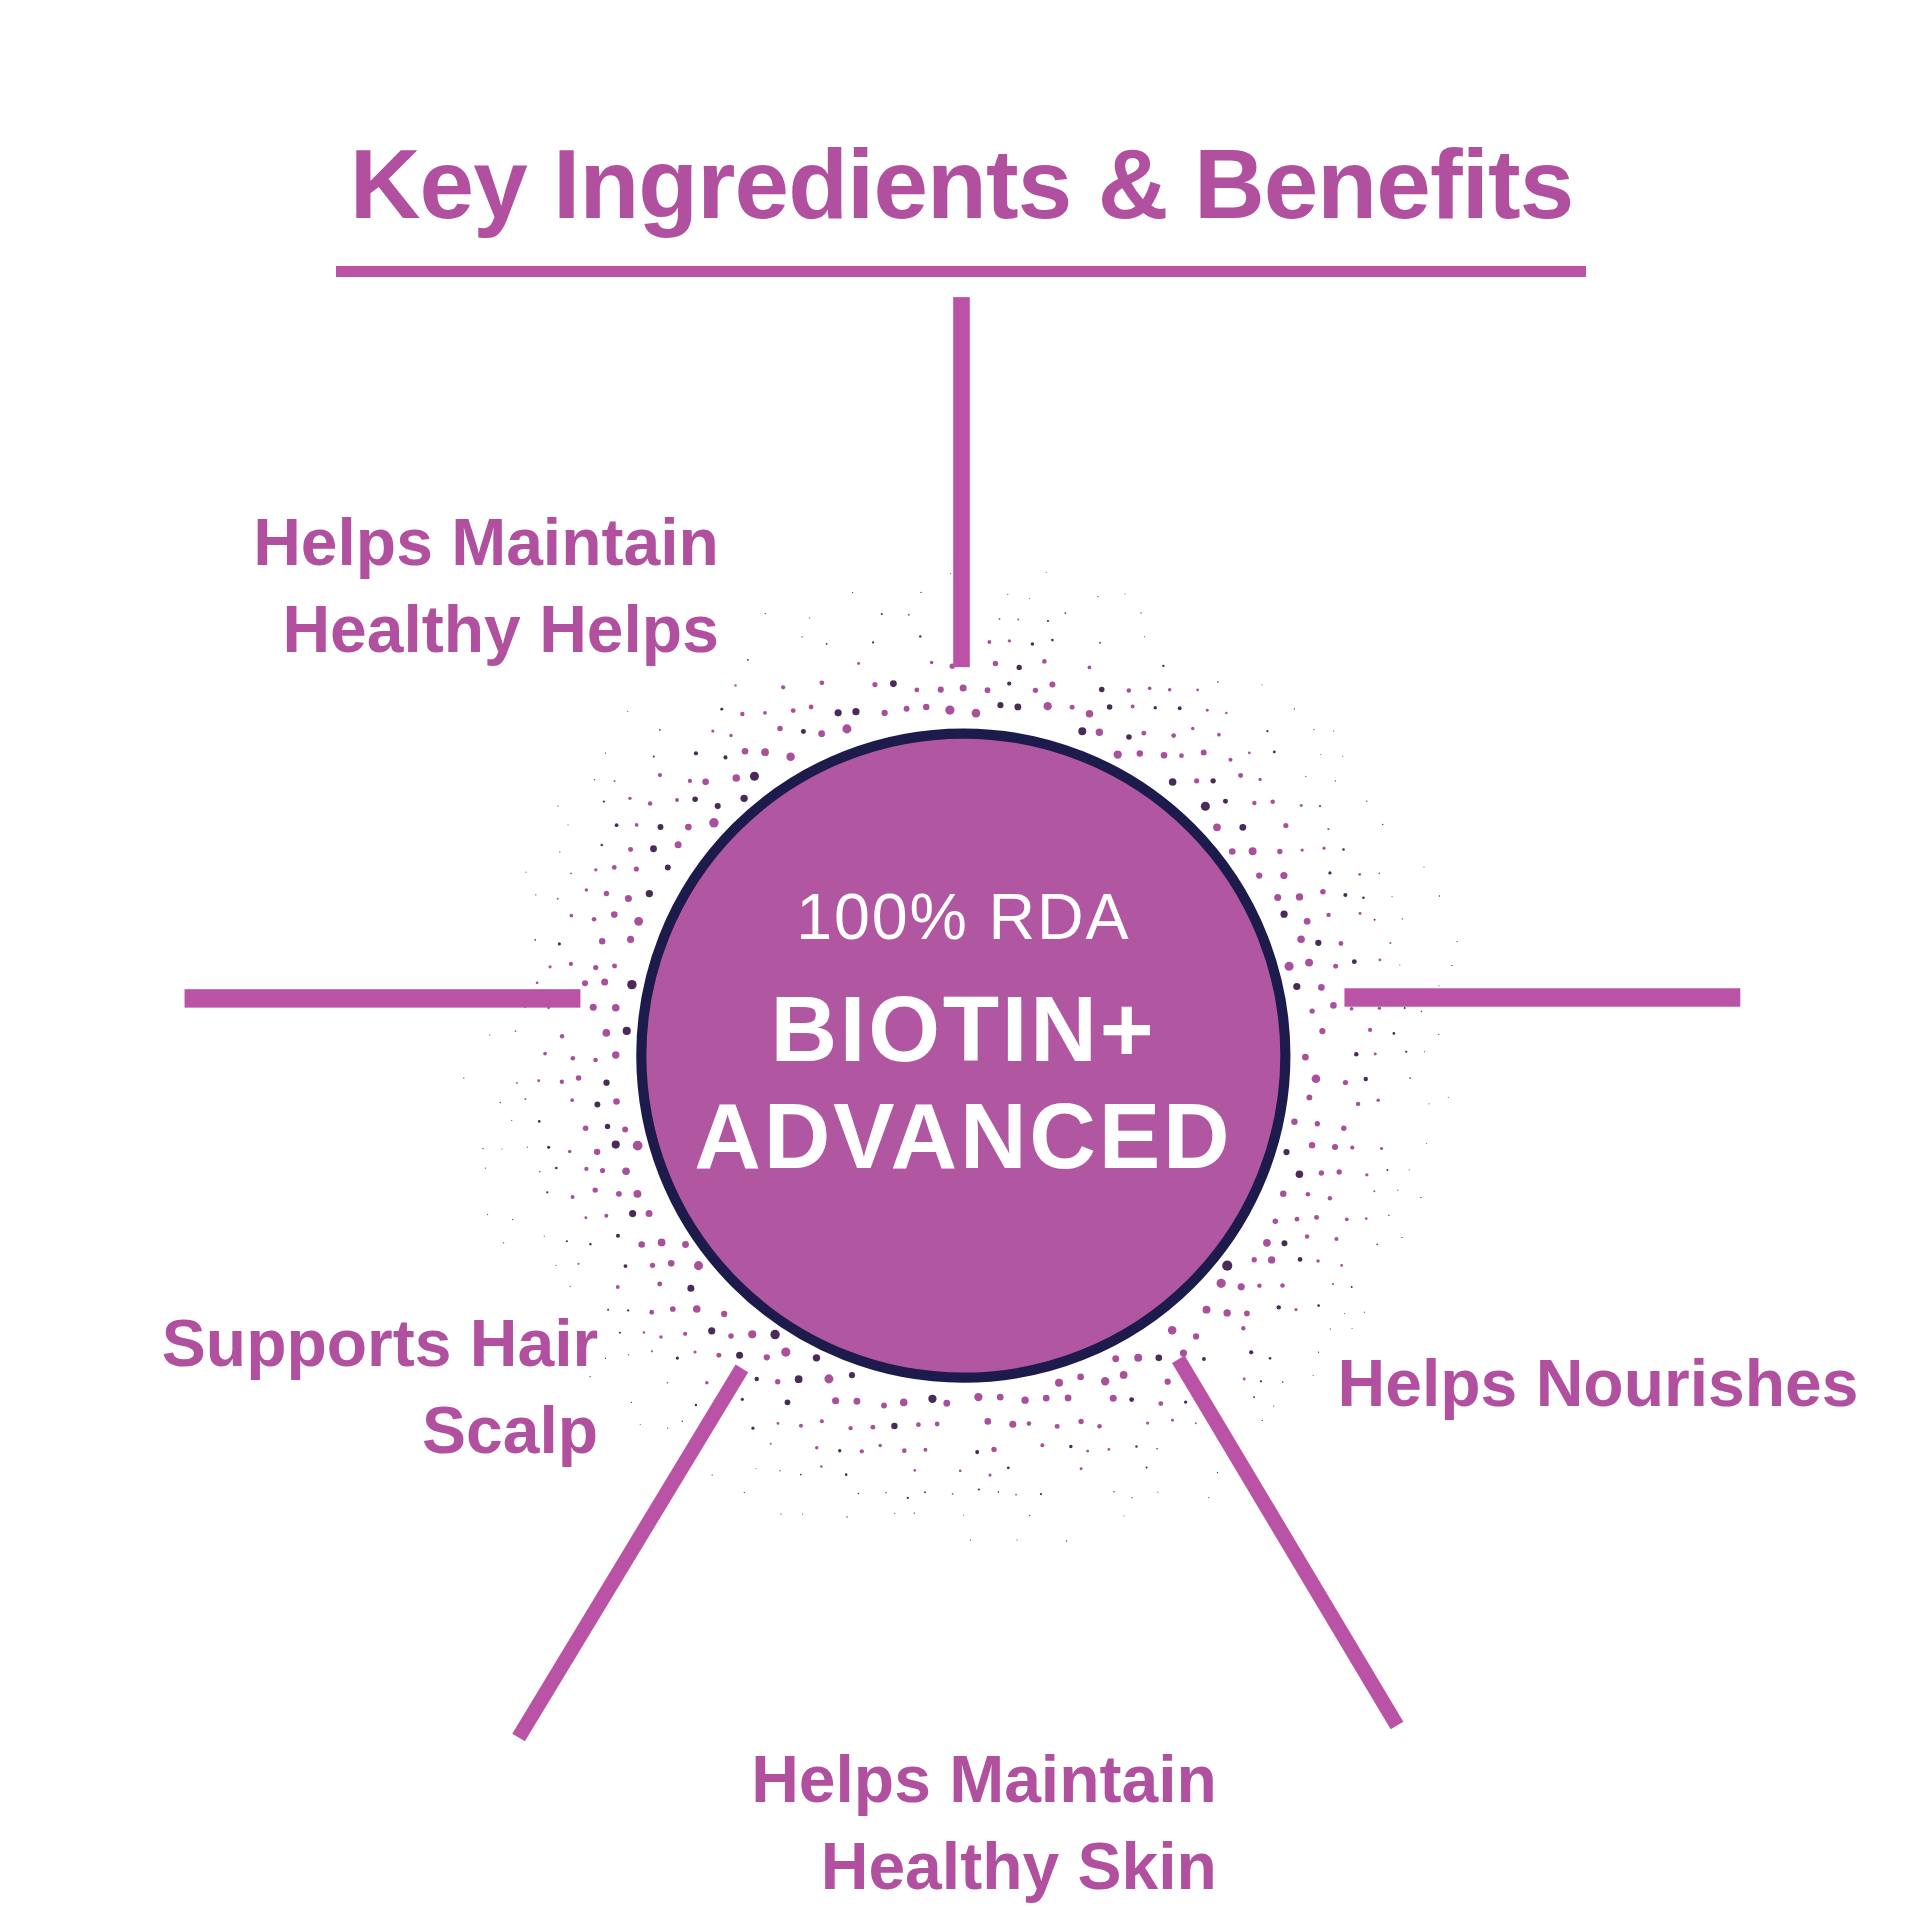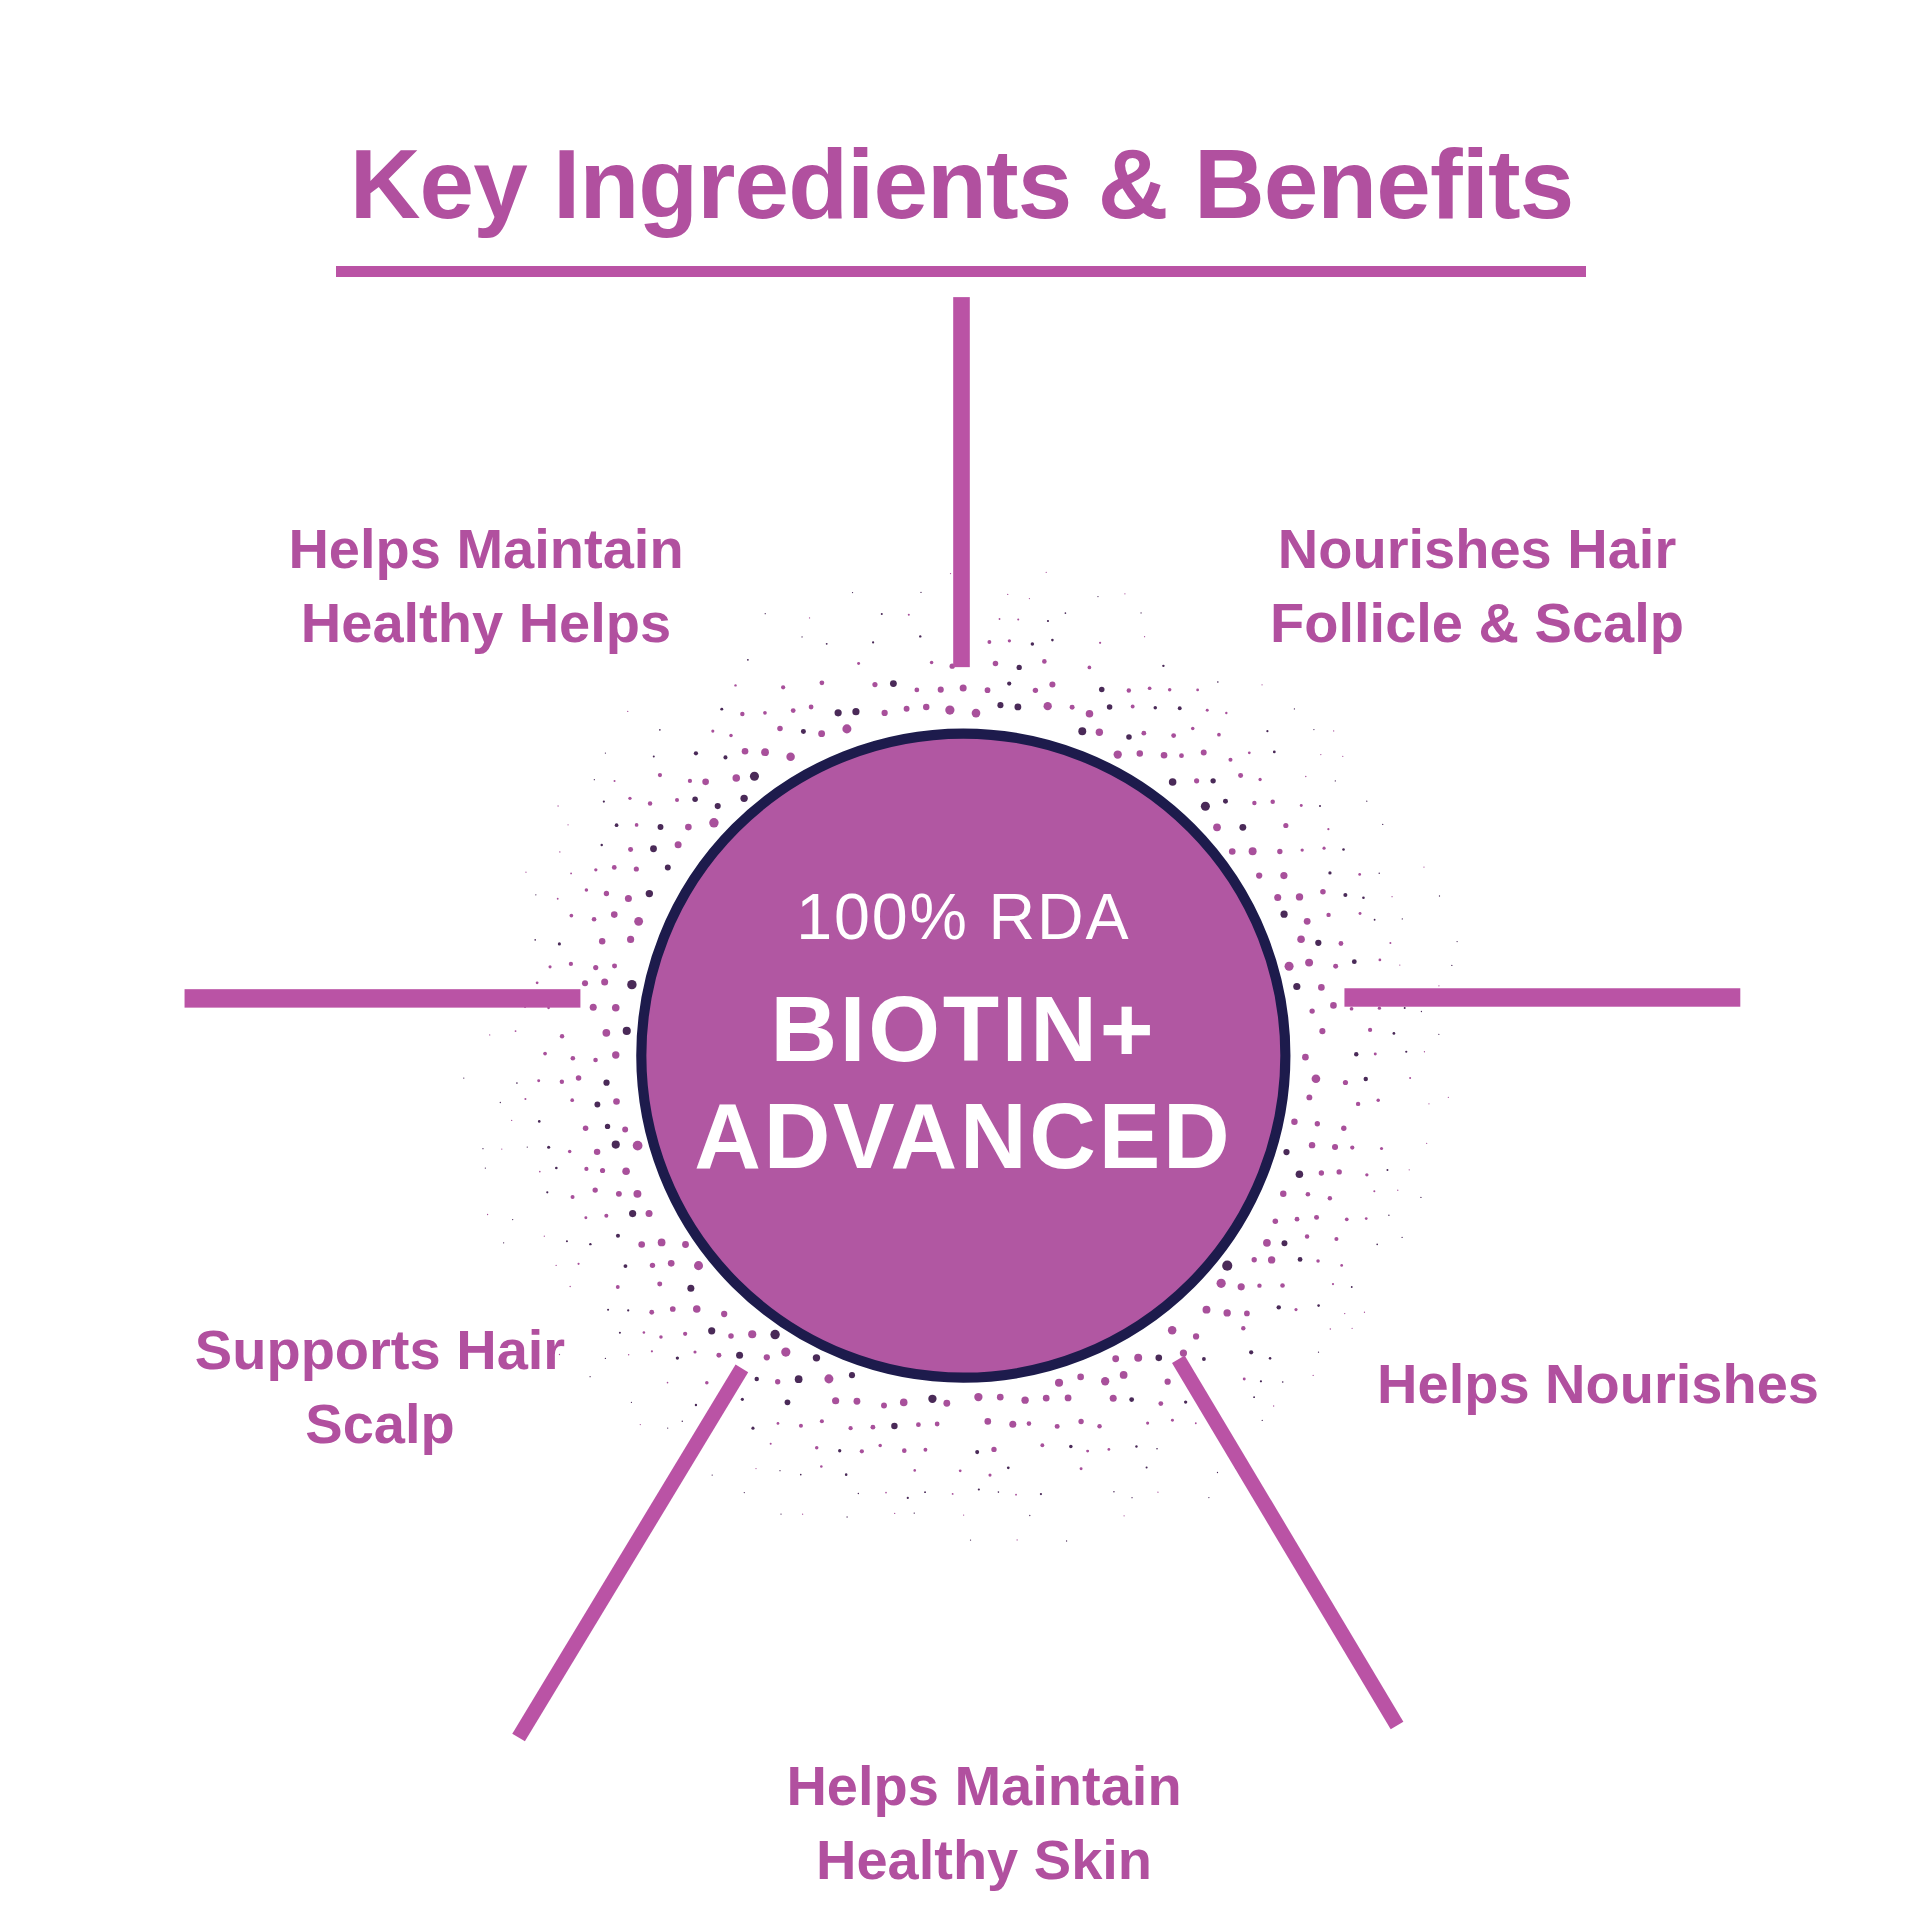--- a/index.html
+++ b/index.html
@@ -30,22 +30,22 @@
     margin-top:8px;
   }
   .title-underline{
     position:absolute;left:336px;top:266px;
     width:1250px;height:11px;
     background:var(--accent_line);
   }
   .benefit{
     position:absolute;
     transform:translate(-50%,-50%);
-    text-align:center;
-    font-size:56px;font-weight:700;line-height:1.32;
+    text-align:right;
+    font-size:66px;font-weight:700;line-height:1.32;
     color:var(--accent_text);
     white-space:nowrap;
   }
   .benefit span{display:block;}
   .b-top-left{left:486px;top:586px;}
   .b-top-right{left:1477px;top:586px;}
   .b-middle-left{left:380px;top:1375px;margin-top:12px;}
   .b-middle-right{left:1598px;top:1384px;}
   .b-bottom{left:984px;top:1823px;}
   .connector{stroke:var(--accent_line);}
@@ -613,24 +613,20 @@
   </svg>
 
   <div class="page-title">Key Ingredients &amp; Benefits</div>
   <div class="title-underline"></div>
 
   <div class="benefit b-top-left">
     <span>Helps Maintain</span>
     <span>Healthy Helps</span>
   </div>
 
-  <div class="benefit b-top-right">
-    <span>Nourishes Hair</span>
-    <span>Follicle &amp; Scalp</span>
-  </div>
 
   <div class="benefit b-middle-left">
     <span>Supports Hair</span>
     <span>Scalp</span>
   </div>
 
   <div class="benefit b-middle-right">
     <span>Helps Nourishes</span>
   </div>
 

